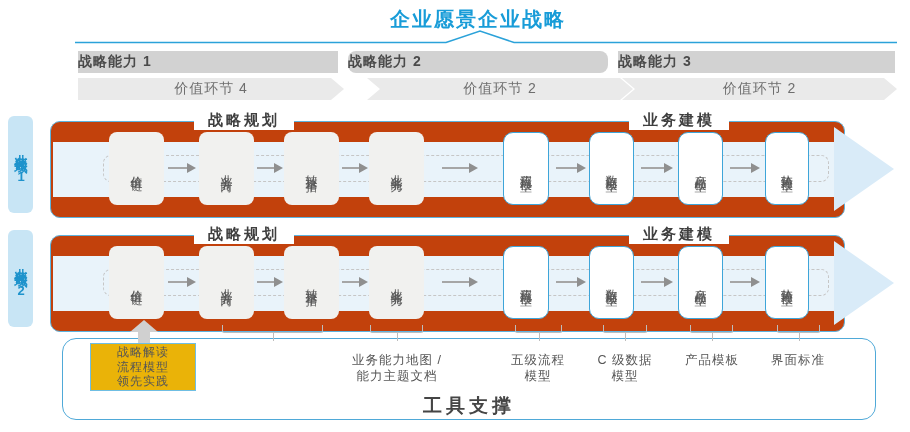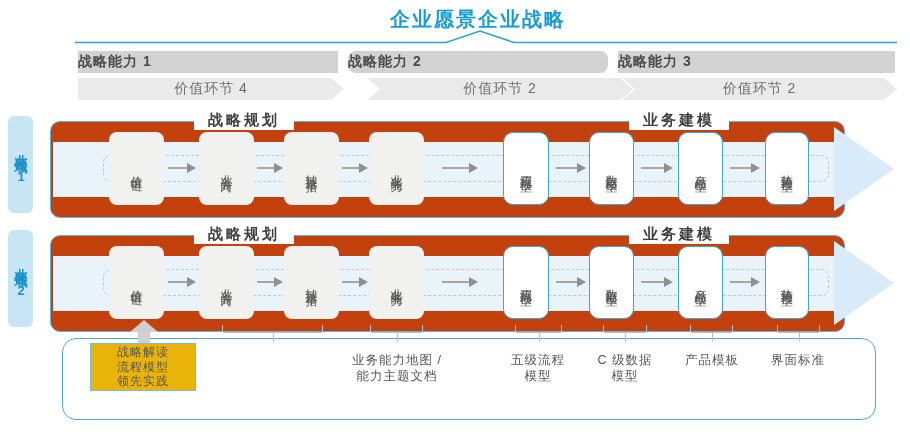--- a/index.html
+++ b/index.html
@@ -179,20 +179,21 @@
     <div class="pbox blue" style="left:627px;width:45px;">
         <span>产品模型</span>
       </div>
     <div class="arr" style="left:679px;width:28px;"></div>
     <div class="pbox blue" style="left:714px;width:44px;">
         <span>体验模型</span>
       </div>
   </div>
 
   <div class="tool-box"></div>
+  <div class="tool-label">工具支撑</div>
 
   <div class="brace" style="left:222px;width:101px;"></div>
   <div class="brace" style="left:370px;width:53px;"></div>
   <div class="brace" style="left:515px;width:47px;"></div>
   <div class="brace" style="left:603px;width:44px;"></div>
   <div class="brace" style="left:690px;width:43px;"></div>
   <div class="brace" style="left:777px;width:43px;"></div>
 
   <div class="up-arrow">
     <div class="head"></div>

